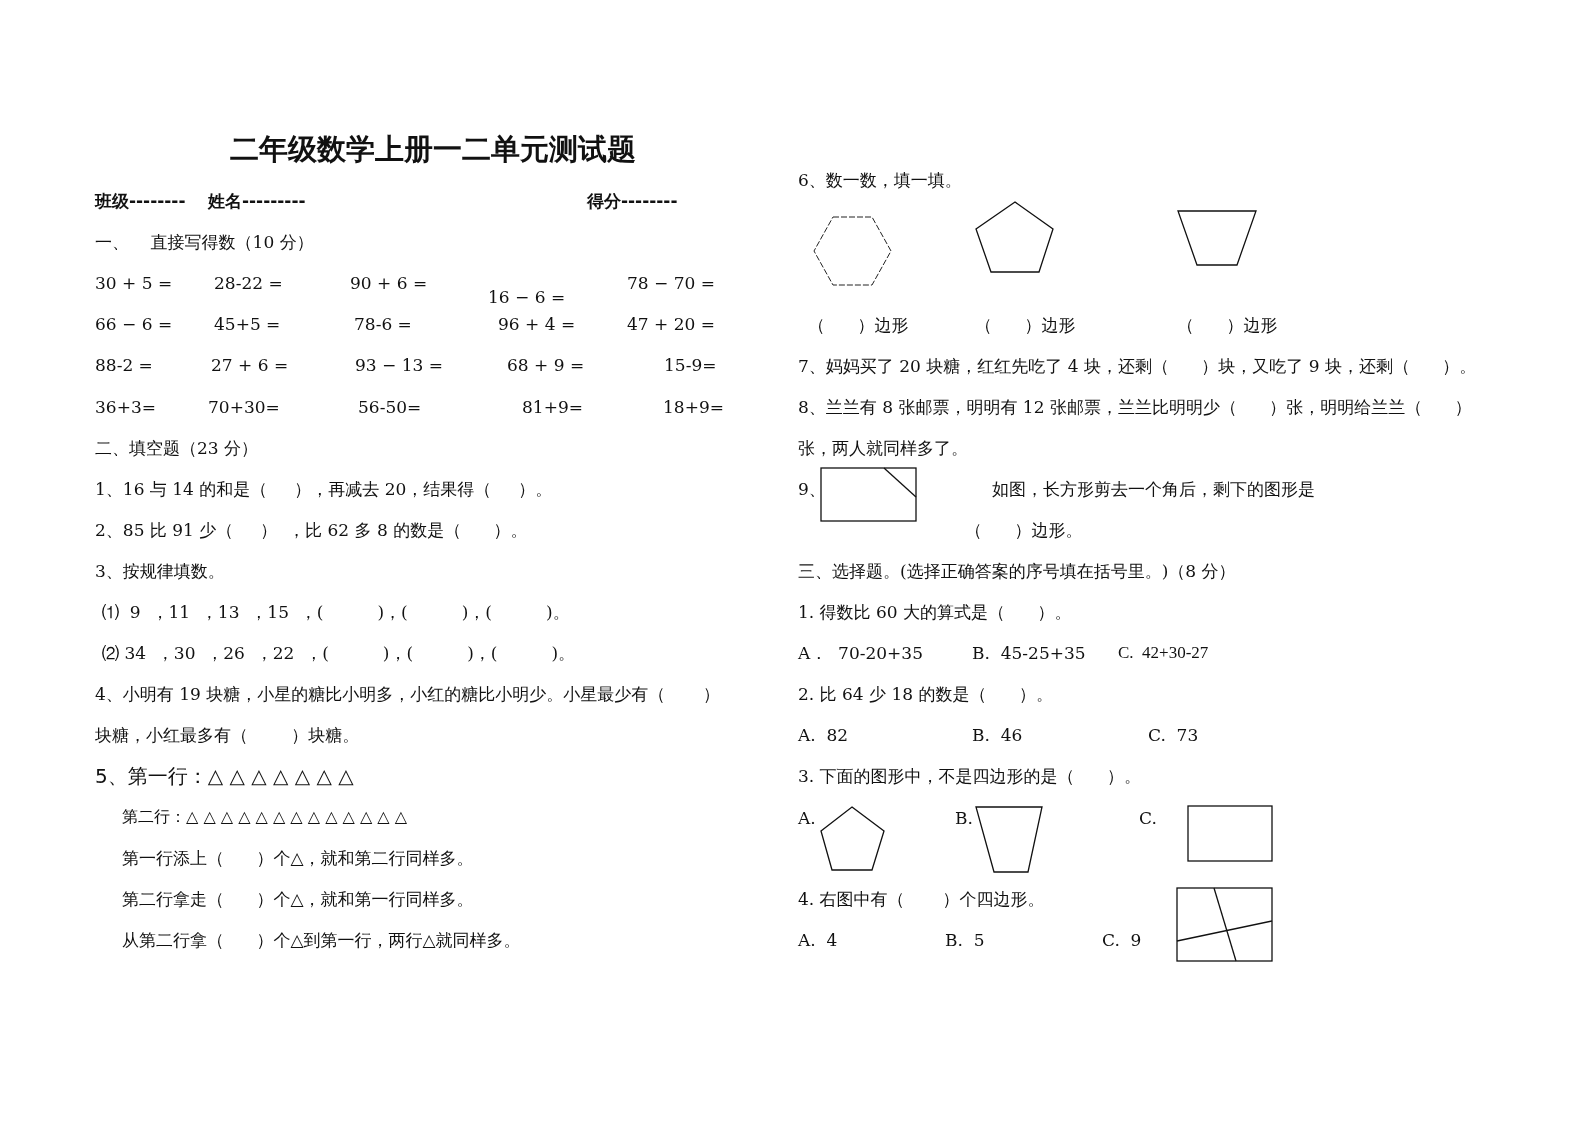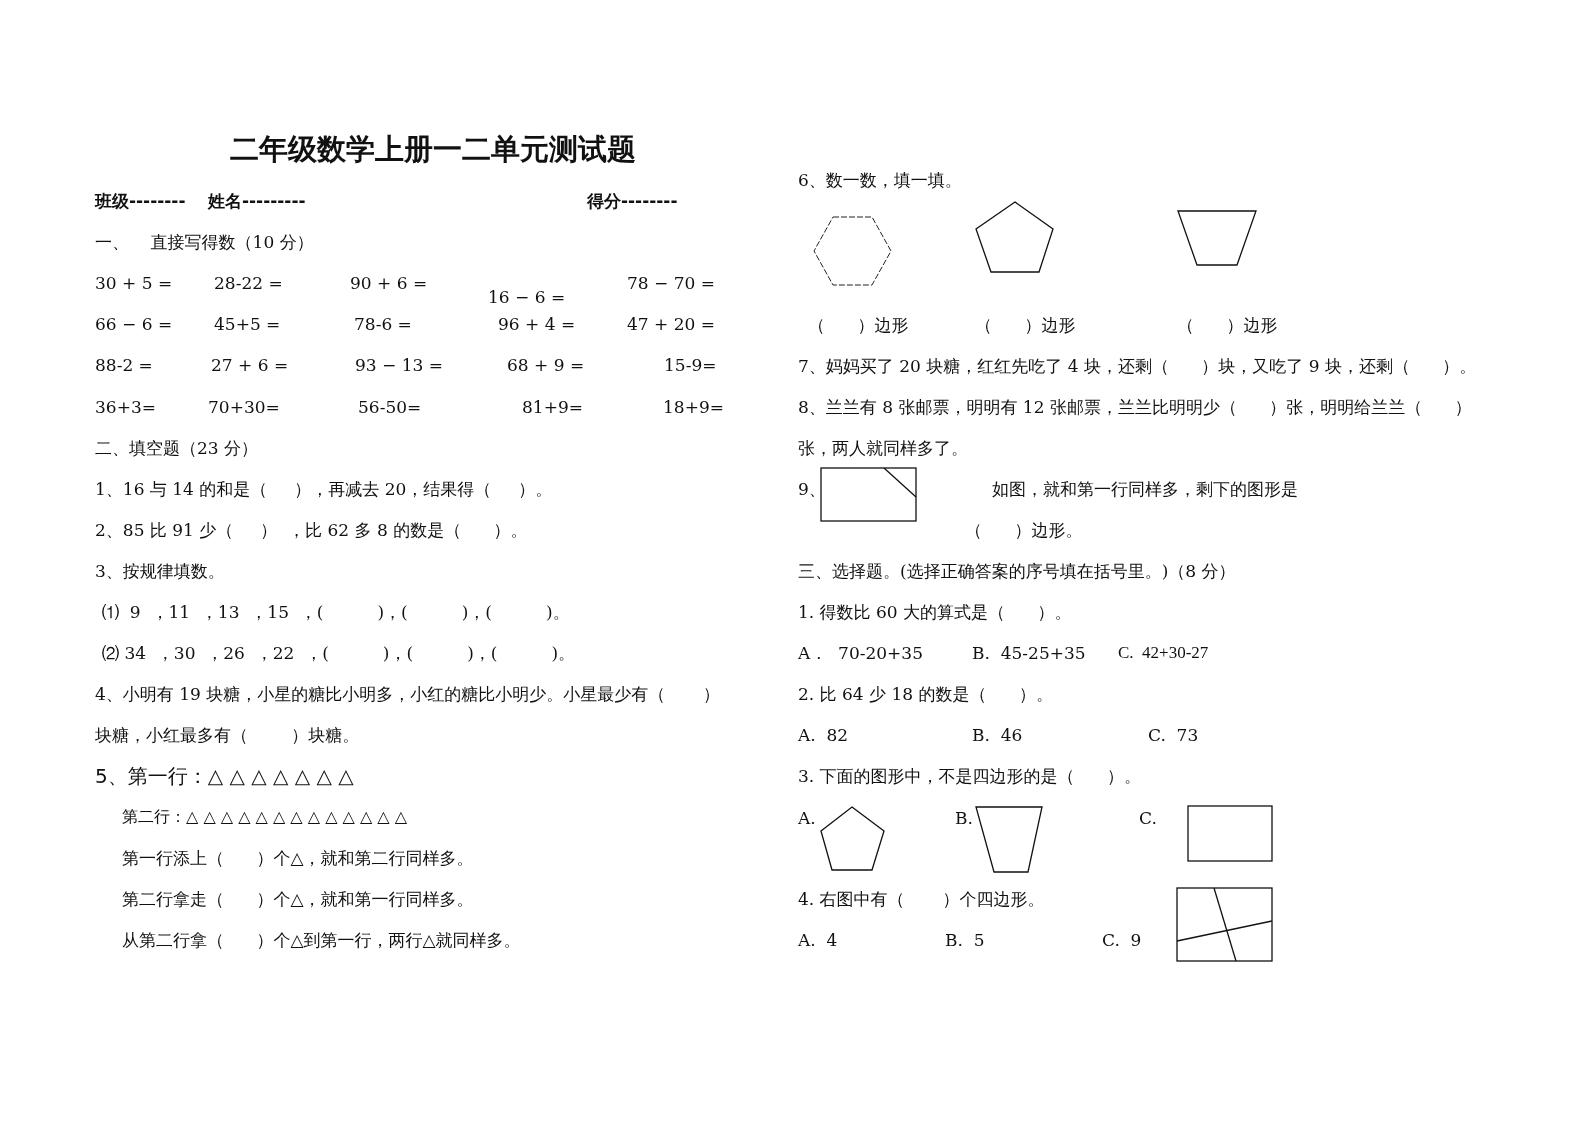--- a/index.html
+++ b/index.html
@@ -87,21 +87,21 @@
 
 <div class="t sans" style="left:808px;top:314px;">（      ）边形</div>
 <div class="t sans" style="left:975px;top:314px;">（      ）边形</div>
 <div class="t sans" style="left:1177px;top:314px;">（      ）边形</div>
 
 <div class="t" style="left:798px;top:355px;">7、妈妈买了 20 块糖，红红先吃了 4 块，还剩（      ）块，又吃了 9 块，还剩（      ）。</div>
 <div class="t" style="left:798px;top:396px;">8、兰兰有 8 张邮票，明明有 12 张邮票，兰兰比明明少（      ）张，明明给兰兰（      ）</div>
 <div class="t" style="left:798px;top:437px;">张，两人就同样多了。</div>
 
 <div class="t" style="left:798px;top:478px;">9、</div>
-<div class="t sans" style="left:992px;top:478px;">如图，就和第一行同样多，剩下的图形是</div>
+<div class="t sans" style="left:992px;top:478px;">如图，长方形剪去一个角后，剩下的图形是</div>
 <div class="t sans" style="left:965px;top:519px;">（      ）边形。</div>
 
 <div class="t" style="left:798px;top:560px;">三、选择题。(选择正确答案的序号填在括号里。)（8 分）</div>
 
 <div class="t" style="left:798px;top:601px;">1. 得数比 60 大的算式是（      ）。</div>
 <div class="t" style="left:798px;top:642px;">A．  70-20+35</div>
 <div class="t" style="left:972px;top:642px;">B.  45-25+35</div>
 <div class="t" style="left:1118px;top:642px;font-family:Liberation Serif, serif;">C.  42+30-27</div>
 
 <div class="t" style="left:798px;top:683px;text-align:center;">2. 比 64 少 18 的数是（      ）。</div>

